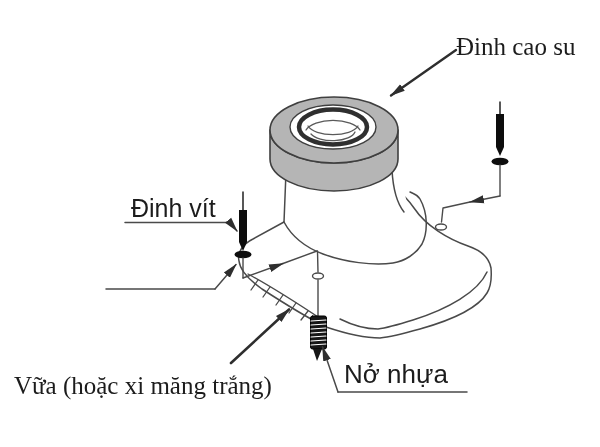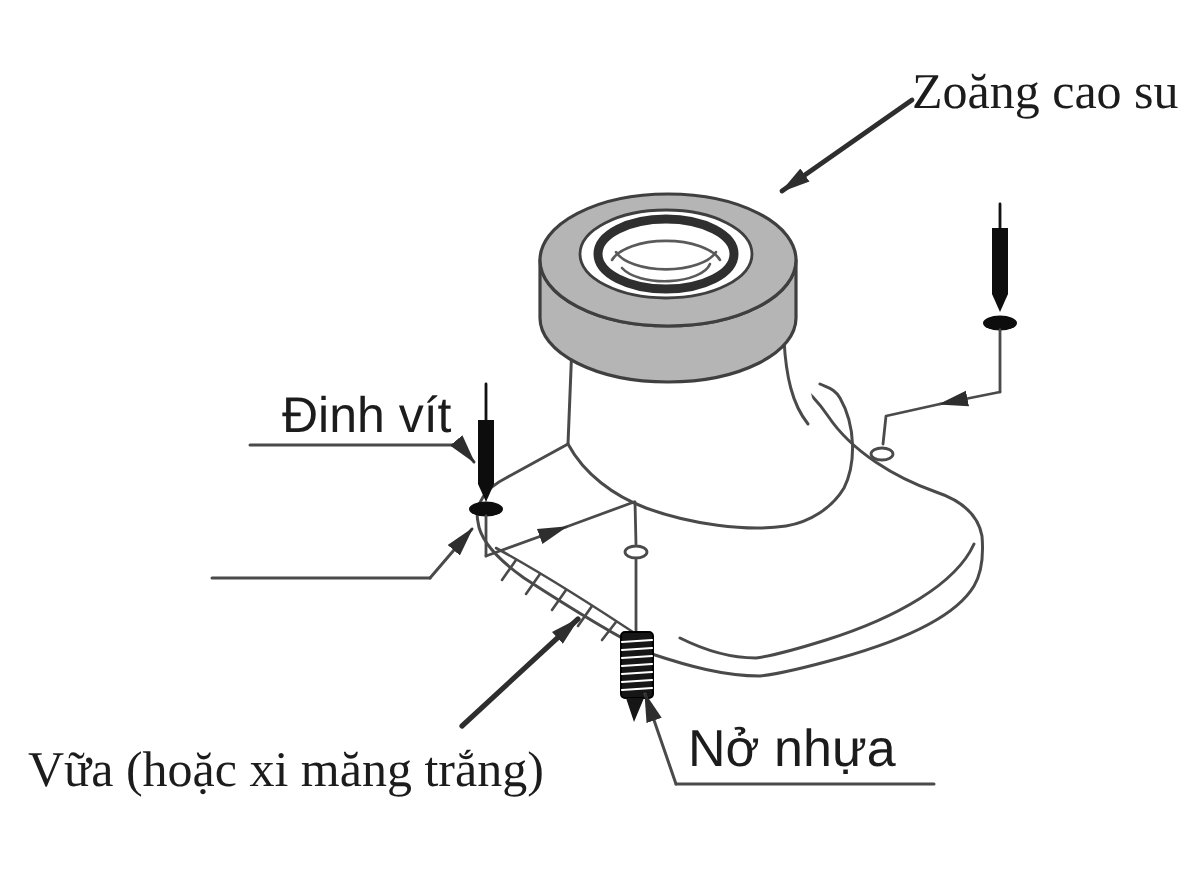--- a/index.html
+++ b/index.html
@@ -8,21 +8,21 @@
     overflow:hidden;font-family:"Liberation Serif", serif;
   }
   #linework{position:absolute;left:0;top:0;}
   .lbl{
     position:absolute;white-space:nowrap;color:#1c1c1c;line-height:1.12;
     letter-spacing:0px;
   }
   .serif{font-family:"Liberation Serif","DejaVu Serif",serif;font-size:25px;}
   .sans{font-family:"Liberation Sans","DejaVu Sans",sans-serif;font-size:25px;}
   .lbl-zoang{left:456px;top:33px;}
-  .lbl-dinhvit{left:141px;top:194px;}
+  .lbl-dinhvit{left:131px;top:194px;}
   .lbl-dem{left:112px;top:258px;}
   .lbl-vua{left:14px;top:372px;}
   .lbl-nonhua{left:344px;top:360px;font-size:26px;}
 </style>
 </head>
 <body>
 
 <div id="stage">
 
   <svg id="linework" width="600" height="447" viewBox="0 0 600 447" fill="none" stroke-linecap="round" stroke-linejoin="round">
@@ -143,17 +143,17 @@
     </g>
     <g stroke="#2e2e2e" stroke-width="2.6">
       <path d="M 231 363 L 289 309.5" marker-end="url(#arr)"></path>
     </g>
     <g stroke="#4a4a4a" stroke-width="1.5">
       <path d="M 338 392 L 467 392"></path>
       <path d="M 338 392 L 322.5 347" marker-end="url(#arr)"></path>
     </g>
   </svg>
 
-  <div class="lbl serif lbl-zoang">Zoăng cao su</div>
+  <div class="lbl serif lbl-zoang">Đinh cao su</div>
   <div class="lbl sans  lbl-dinhvit">Đinh vít</div>
   <div class="lbl serif lbl-vua">Vữa (hoặc xi măng trắng)</div>
   <div class="lbl sans  lbl-nonhua">Nở nhựa</div>
 </div>
 
 </body></html>

